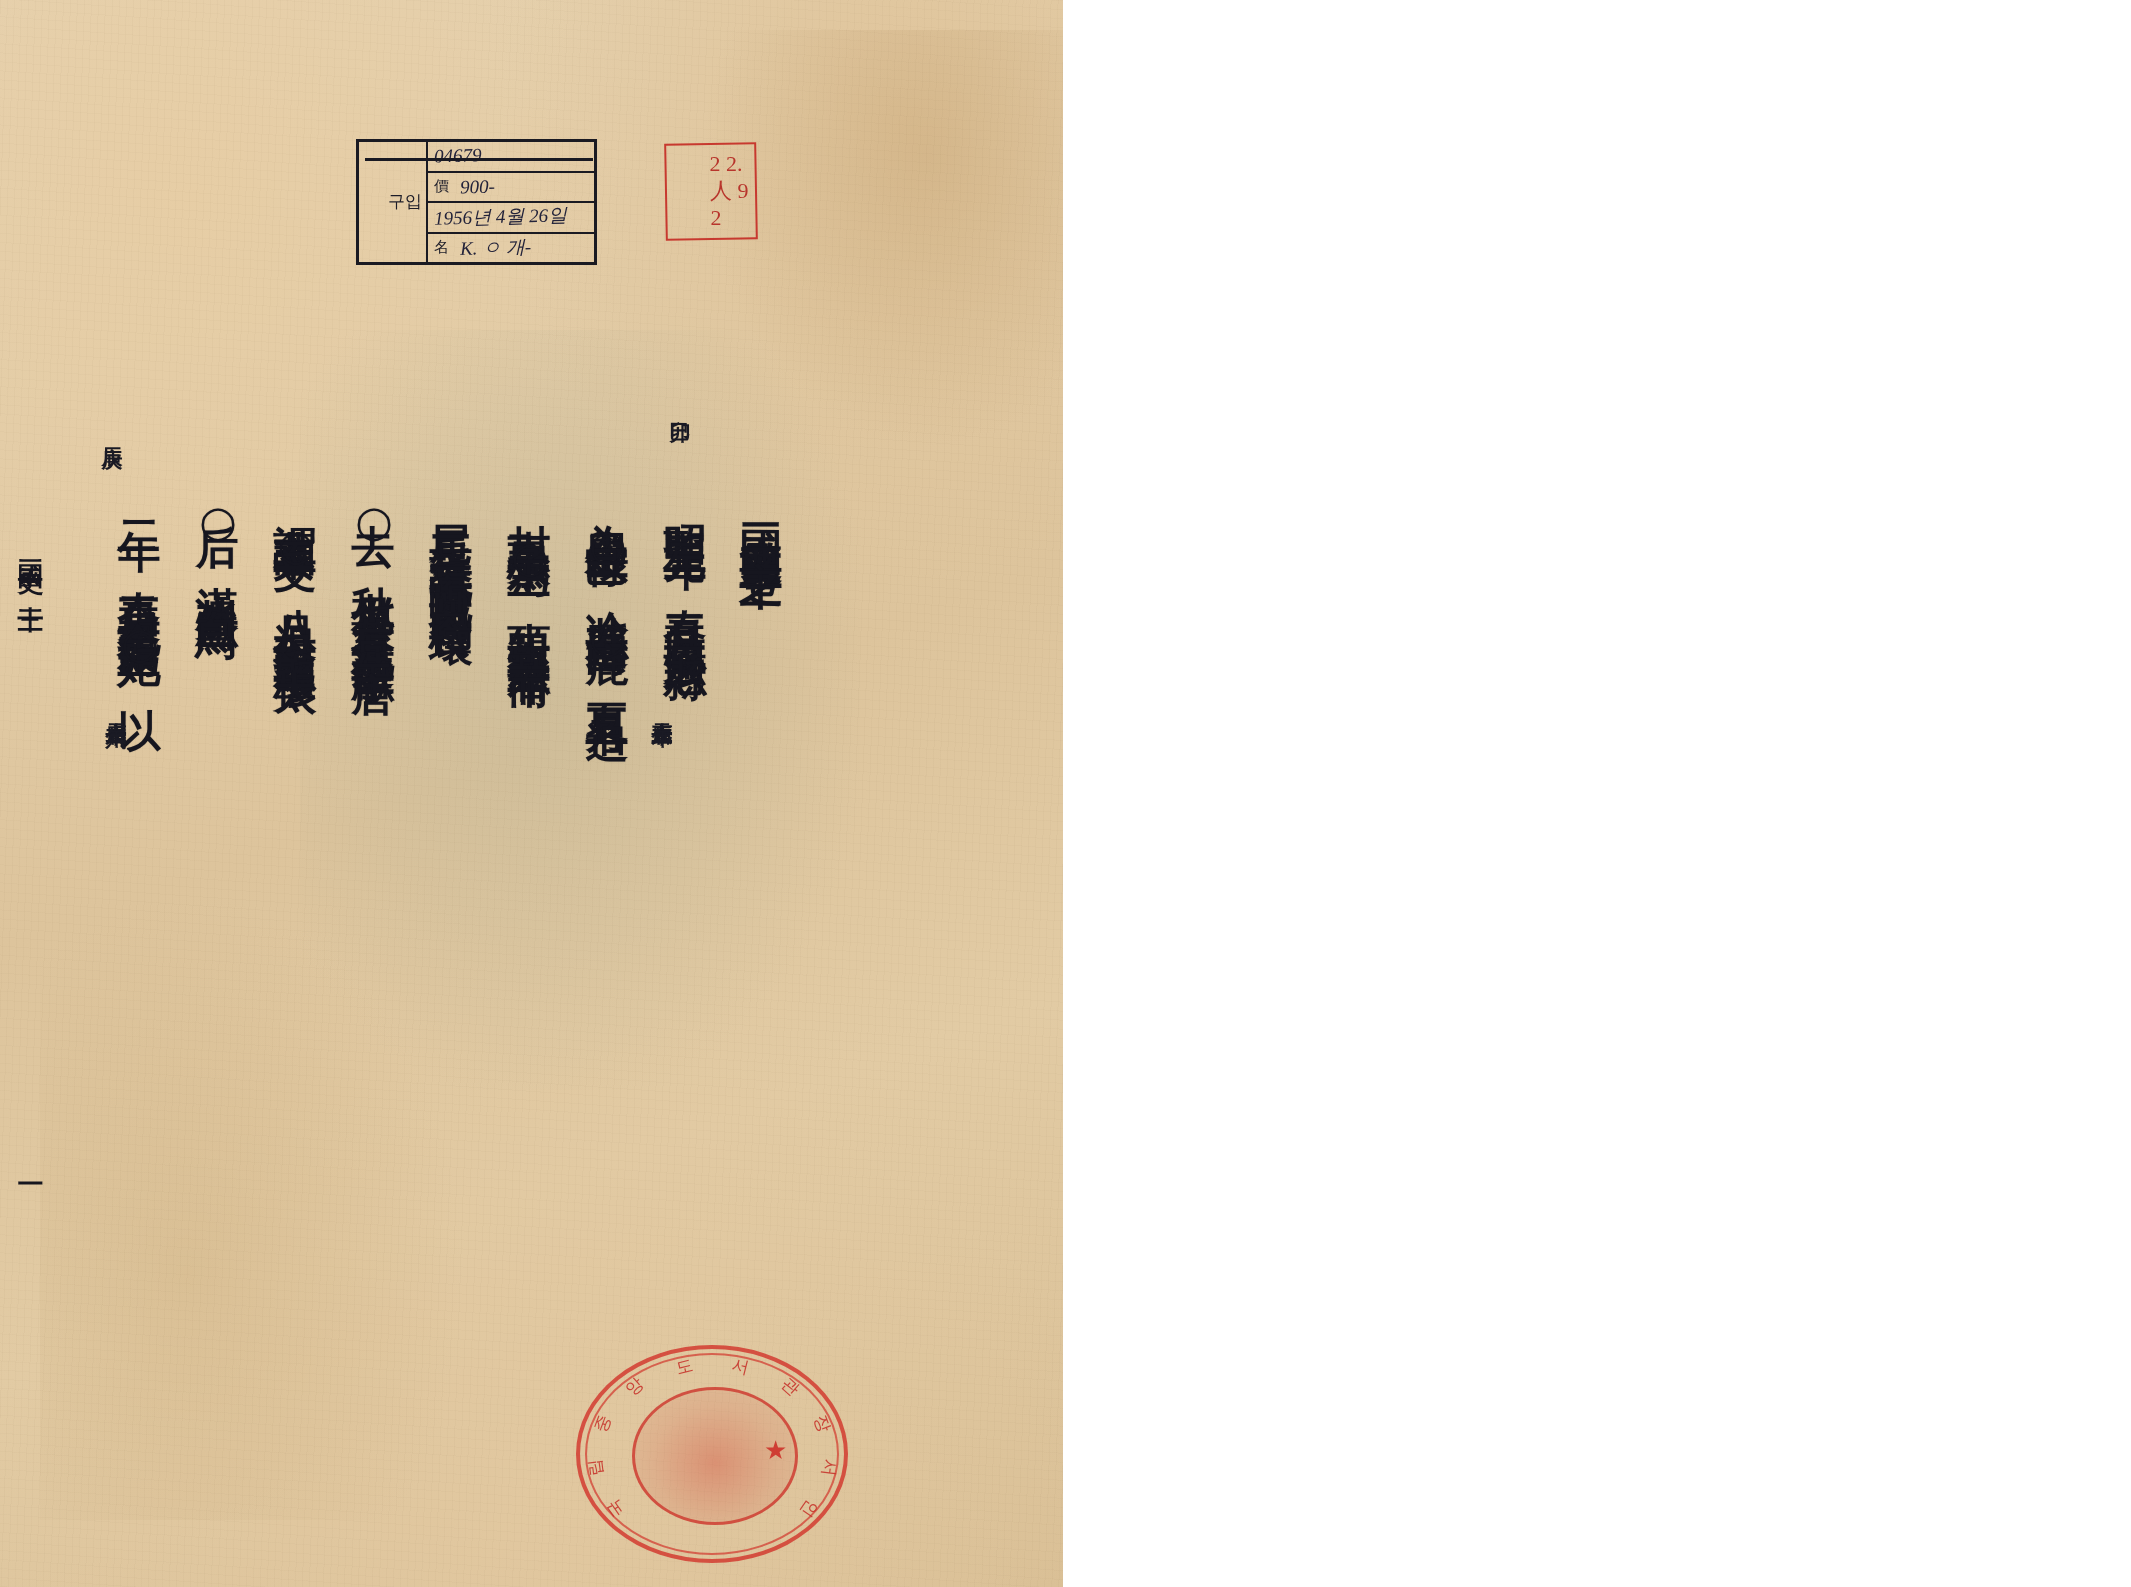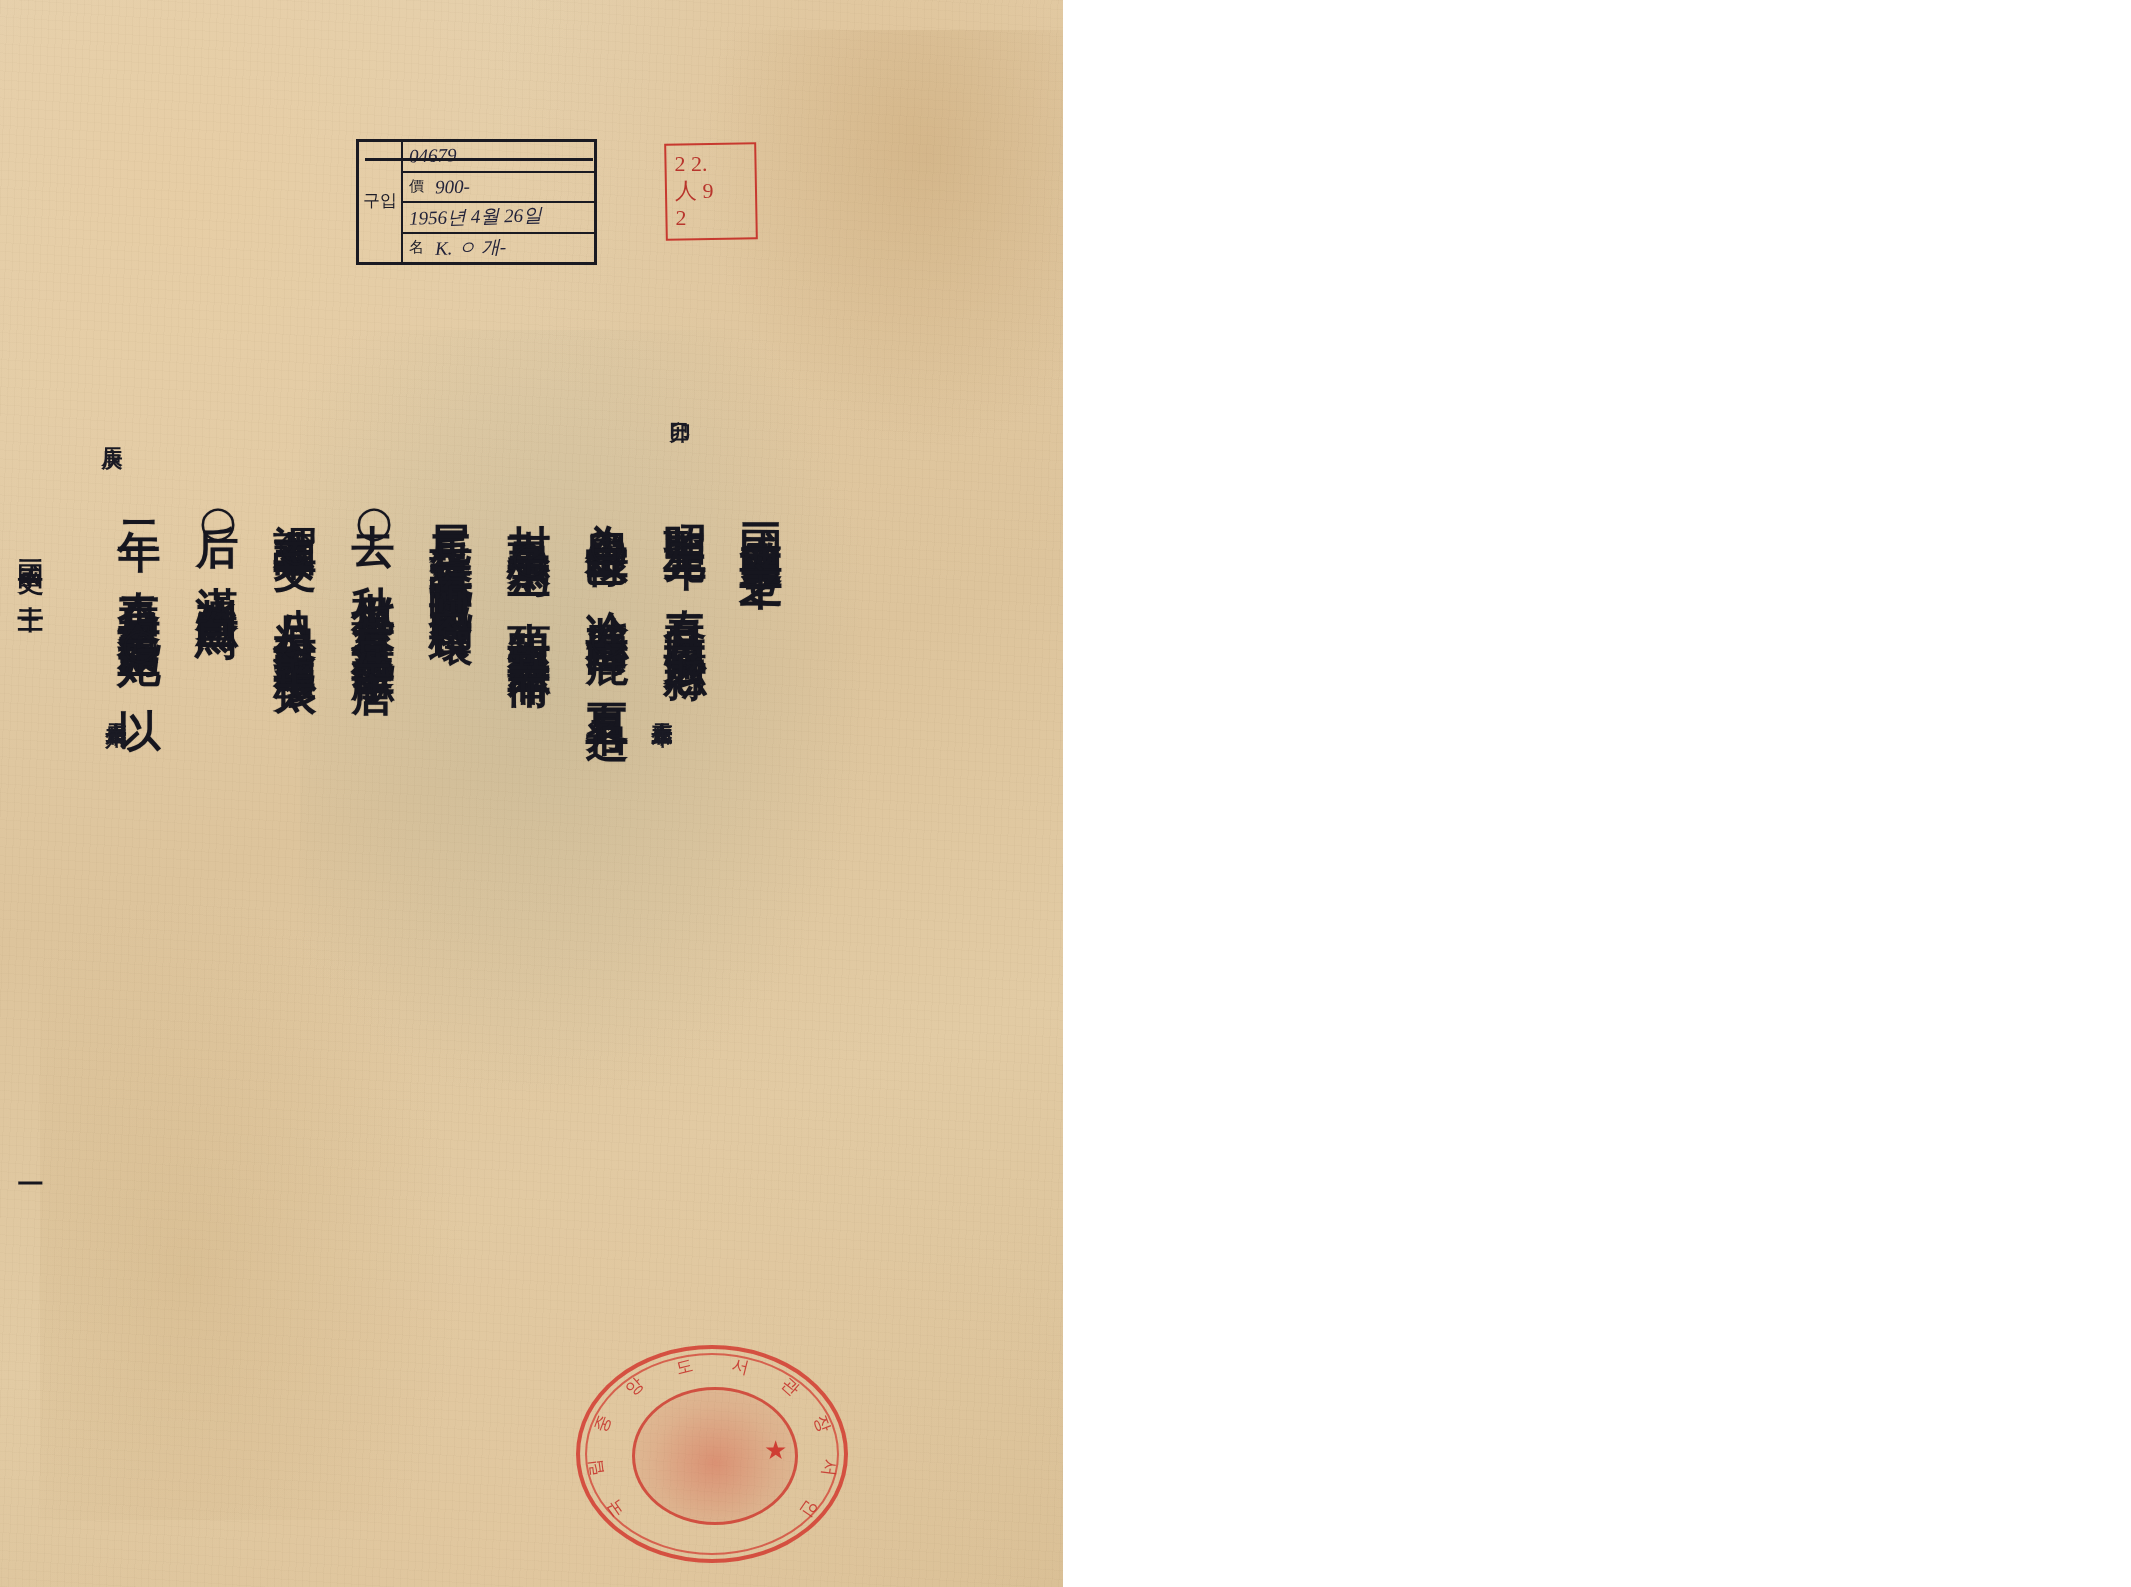--- a/index.html
+++ b/index.html
@@ -71,24 +71,25 @@
     display: flex;
     color: #1c1c28;
   }
   #accession-box .acc-label-col {
     width: 42px;
     border-right: 2px solid #1a1a22;
     display: flex;
     flex-direction: column;
     align-items: center;
     justify-content: center;
-    font-family: Liberation Mono, monospace;
+    font-family: Liberation Sans, sans-serif;
     font-size: 17px;
     line-height: 1.15;
     letter-spacing: 0px;
+    margin-left: 25px;
   }
   #accession-box .acc-rows {
     flex: 1;
     display: flex;
     flex-direction: column;
   }
   #accession-box .acc-row {
     flex: 1;
     border-bottom: 2px solid #1a1a22;
     display: flex;
@@ -129,21 +130,21 @@
     height: 97px;
     border: 2px solid #c7392f;
     box-sizing: border-box;
     color: #b8352c;
     font-family: "Liberation Serif", serif;
     font-size: 22px;
     line-height: 1.22;
     padding: 6px 0 0 8px;
     transform: rotate(-1deg);
   }
-  #call-number-stamp div { transform: rotate(1deg); }
+  #call-number-stamp div { transform: rotate(1deg); margin-left: 35px; }
 
   
   #text-block {
     position: absolute;
     left: 0;
     top: 0;
     width: 1063px;
     height: 1587px;
   }
   .vcol {

